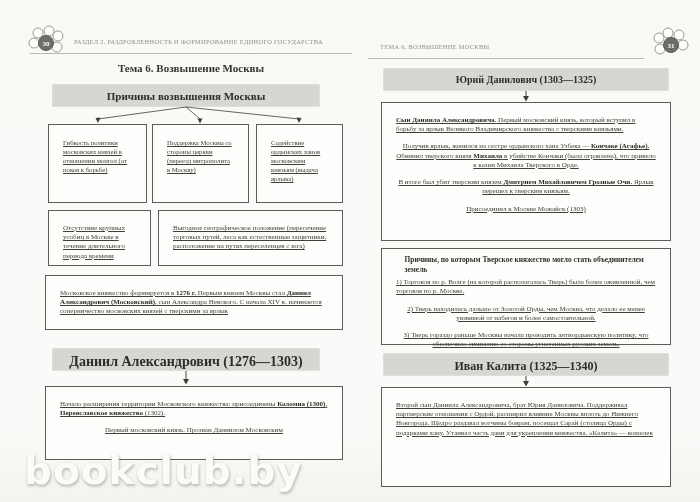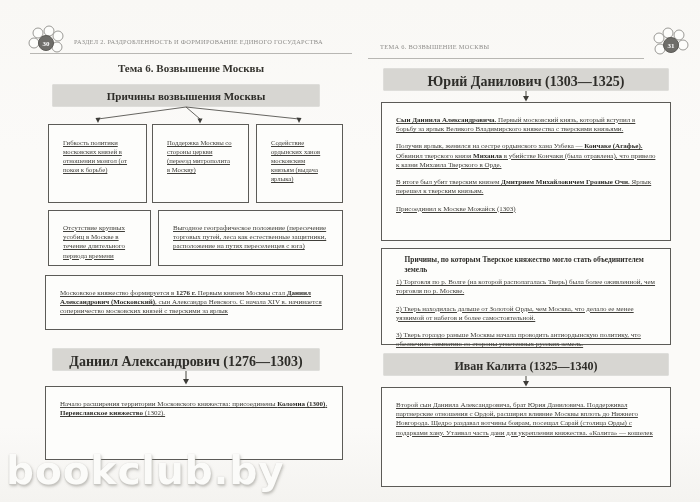--- a/index.html
+++ b/index.html
@@ -18,30 +18,30 @@
   .page-title { position:absolute; width:100%; text-align:center; font-weight:bold;
                 font-size:11px; color:#35342f; }
 
   .graybar { position:absolute; background:#d7d6d2; color:#2e2d29; font-weight:bold;
              text-align:center; font-size:11px; padding-top:5px; height:21px;
              box-shadow:0 0 0 .5px #c2c1bd; }
 
   .tbox { position:absolute; background:#fdfdfb; border:1px solid #5c5b57; color:#403f3a;
           padding:5px 6px; font-size:7px; line-height:1.32; }
   .tbox p { margin:8px;text-decoration:underline; }
-  .tbox p + p { margin-top:7px; }
+  .tbox p + p { margin-top:7px;text-align:center; }
   .small { font-size:6.7px; line-height:1.35; }
   b { color:#2f2e2a; }
 
   .tver-head { text-align:left; font-weight:bold; font-size:7.4px; line-height:1.3;
                margin:1px auto 4px; width:88%; color:#2f2e2a; }
   .tver-item { margin:0; }
 
   svg { position:absolute; overflow:visible; }
-  .wm { position:absolute; left:6px; top:448px; font-family:"DejaVu Sans",sans-serif;
+  .wm { position:absolute; left:24px; top:448px; font-family:"DejaVu Sans",sans-serif;
         font-weight:bold; font-size:39px; letter-spacing:1px; color:#fbfbf9;
         text-shadow:0 1px 1px #c9c8c4, 1px 2px 3px rgba(140,138,132,.55), 0 0 1px #d6d5d1; }
 </style>
 </head>
 <body>
 
 <div id="canvas">
 
   <div class="page" id="left-page">
 
@@ -100,20 +100,21 @@
 
     <div class="graybar" style="left:23px; top:321px; width:266px; font-size:14px">Даниил Александрович (1276—1303)</div>
 
     <svg style="left:150px; top:343px" width="12" height="14" viewBox="0 0 12 14">
       <path d="M6 0 L6 9" stroke="#47463f" stroke-width="1" fill="none"></path>
       <polygon points="3,8 9,8 6,13.5" fill="#3d3c38"></polygon>
     </svg>
 
     <div class="tbox" style="left:15px; top:358px; width:298px; height:74px">
       <p><span>Начало расширения территории Московского княжества: присоединены </span><b>Коломна (1300)</b><span>, </span><b>Переяславское княжество</b><span> (1302).</span></p>
+      <p>Первый московский князь. Прозван Даниилом Московским</p>
     </div>
   </div>
 
   <div class="page" id="right-page">
 
     <div class="running-head" style="left:12px; top:15px; width:220px">ТЕМА 6. ВОЗВЫШЕНИЕ МОСКВЫ</div>
 
     <svg style="left:281px; top:0px" width="40" height="32" viewBox="0 0 40 32">
       <g fill="#fdfdfb" stroke="#9b9a96" stroke-width="1">
         <circle cx="30" cy="7" r="5"></circle>
@@ -121,21 +122,21 @@
           <circle cx="10" cy="10" r="5"></circle>
         <circle cx="34" cy="17" r="5"></circle>
           <circle cx="11" cy="21" r="5"></circle>
       </g>
       <circle cx="22" cy="17" r="7.5" fill="#6e6d69" stroke="#5c5b57" stroke-width="1"></circle>
       <text x="22" y="19.6" text-anchor="middle" font-size="7" font-weight="bold" fill="#ffffff">31</text>
     </svg>
 
     <div class="head-rule" style="top:30px; right:44px"></div>
 
-    <div class="graybar" style="left:16px; top:41px; width:284px; font-size:14px">Юрий Данилович (1303—1325)</div>
+    <div class="graybar" style="left:16px; top:41px; width:284px; font-size:10px">Юрий Данилович (1303—1325)</div>
 
     <svg style="left:152px; top:63px" width="12" height="11" viewBox="0 0 12 11">
       <path d="M6 0 L6 6" stroke="#47463f" stroke-width="1" fill="none"></path>
       <polygon points="3,5 9,5 6,10.5" fill="#3d3c38"></polygon>
     </svg>
 
     <div class="tbox" style="left:13px; top:74px; width:290px; height:139px">
       <p><b>Сын Даниила Александровича.</b><span> Первый московский князь, который вступил в борьбу за ярлык Великого Владимирского княжества с тверскими князьями.</span></p>
       <p><span>Получив ярлык, женился на сестре ордынского хана Узбека — </span><b>Кончаке (Агафье).</b><span> Обвинил тверского князя </span><b>Михаила</b><span> в убийстве Кончаки (была отравлена), что привело к казни Михаила Тверского в Орде.</span></p>
       <p><span>В итоге был убит тверским князем </span><b>Дмитрием Михайловичем Грозные Очи.</b><span> Ярлык перешел к тверским князьям.</span></p>

